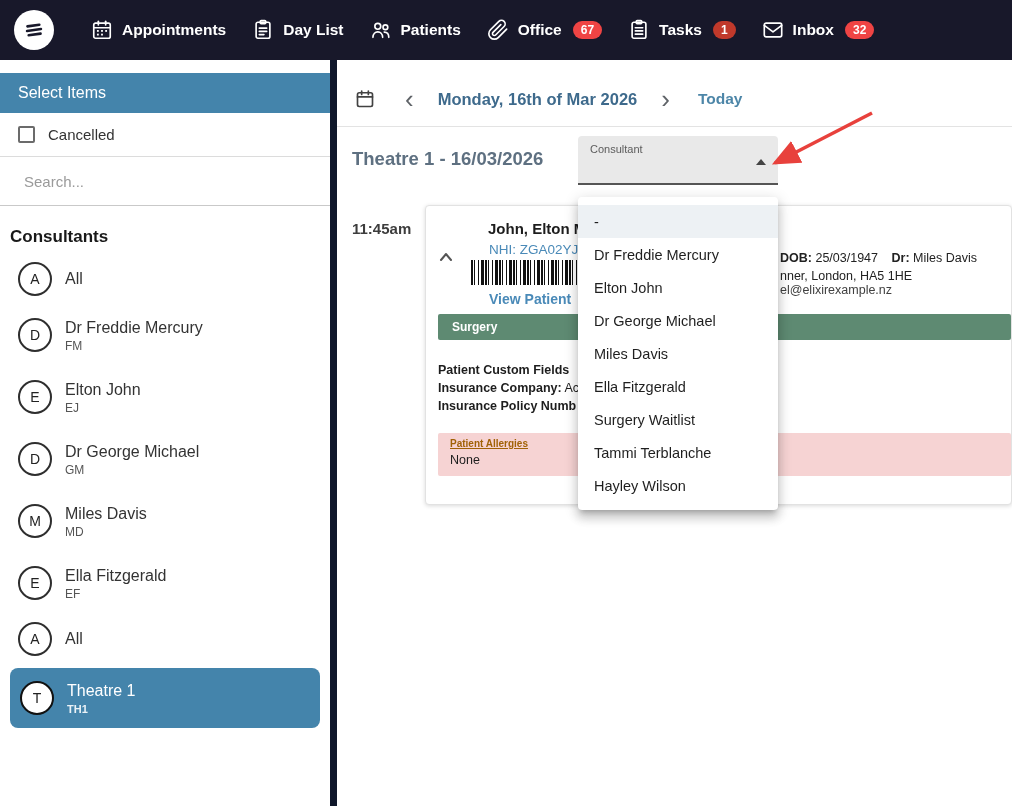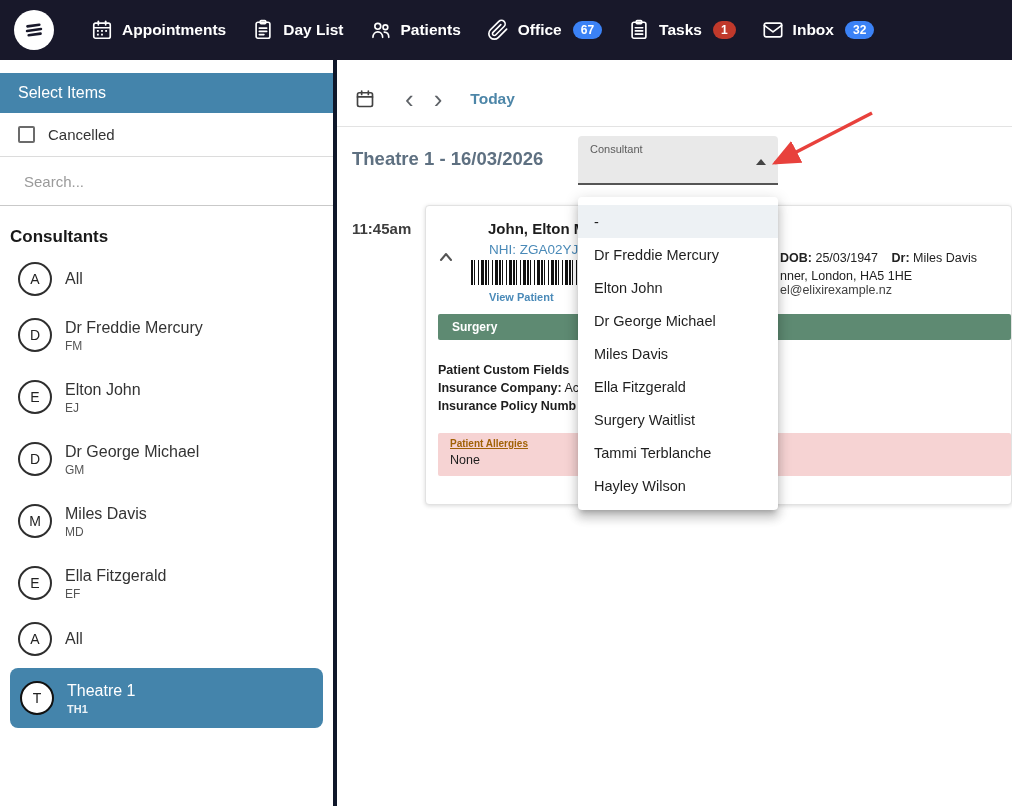--- a/index.html
+++ b/index.html
@@ -19,30 +19,30 @@
     display:flex; align-items:center; justify-content:center;
     margin-right:24px; cursor:pointer; flex:none;
   }
   .nav-item {
     display:flex; align-items:center; gap:9px; color:#fff;
     font-size:15.5px; font-weight:700; padding:0 13px; cursor:pointer;
     white-space:nowrap;
   }
   .nav-icon { display:flex; align-items:center; }
   .badge {
-    background:#3b82f6; color:#fff; font-size:12px; font-weight:700;
+    background:#ef4444; color:#fff; font-size:12px; font-weight:700;
     padding:2px 8px; border-radius:10px; margin-left:2px; line-height:14px;
   }
   .badge.red { background:#c0392b; }
 
   
   .content { display:flex; height:746px; }
 
   
-  .sidebar { width:337px; flex:none; border-right:4px solid #0f172a; background:#fff; overflow:hidden; }
+  .sidebar { width:337px; flex:none; border-right:7px solid #0f172a; background:#fff; overflow:hidden; }
   .sidebar-title {
     margin-top:13px; background:#4484ab; color:#fff;
     font-size:16px; padding:11px 18px;
   }
   .cancelled-row {
     display:flex; align-items:flex-end; gap:13px; padding:13px 18px;
     border-bottom:1px solid #dcdcdc;
   }
   .checkbox { width:17px; height:17px; border:2px solid #6b6b6b; border-radius:2px; background:#fff; cursor:pointer; flex:none; }
   .cancelled-label { font-size:15px; color:#333; }
@@ -120,21 +120,21 @@
   .pt-name { left:62px; top:14px; font-size:15px; font-weight:700; color:#1d1d1d; white-space:nowrap; }
   .pt-nhi { left:63px; top:36px; font-size:13.5px; color:#4a8ab8; white-space:nowrap; }
   .barcode {
     left:45px; top:54px; width:132px; height:25px;
     background-image:repeating-linear-gradient(90deg,
       #111 0px,#111 2px,#fff 2px,#fff 3px,
       #111 3px,#111 4px,#fff 4px,#fff 7px,
       #111 7px,#111 8px,#fff 8px,#fff 10px,
       #111 10px,#111 13px,#fff 13px,#fff 14px);
   }
-  .view-patient { left:63px; top:85px; font-size:11px; font-weight:700; color:#4a8ab8; cursor:pointer; }
+  .view-patient { left:63px; top:85px; font-size:14px; font-weight:700; color:#4a8ab8; cursor:pointer; }
   .pt-details { left:354px; top:21px; font-size:12.5px; color:#222; line-height:18px; white-space:nowrap;margin-top:22px; }
   .pt-email { left:354px; top:77px; font-size:12.5px; color:#404040; white-space:nowrap; }
   .b { font-weight:700; }
   .u { }
   .gap-l { margin-left:10px; }
   .band-surgery {
     left:12px; right:0; top:108px; height:26px; background:#5e8a72;
     color:#fff; font-size:12px; font-weight:700;
     display:flex; align-items:center; padding-left:14px; border-radius:2px;
   }
@@ -321,20 +321,21 @@
     <div class="datebar">
       <span class="cal-btn">
         <svg width="20" height="20" viewBox="0 0 24 24" fill="none" stroke="#424242" stroke-width="2" stroke-linecap="round">
           <rect x="3" y="4.5" width="18" height="16.5" rx="2"></rect>
           <line x1="3" y1="9.5" x2="21" y2="9.5"></line>
           <line x1="8" y1="2.5" x2="8" y2="6.5"></line>
             <line x1="16" y1="2.5" x2="16" y2="6.5"></line>
         </svg>
       </span>
       <span class="chev">‹</span>
+      <span class="date-label">Monday, 16th of Mar 2026</span>
       <span class="chev">›</span>
       <span class="today-btn">Today</span>
     </div>
 
     <div class="theatre-title">Theatre 1 - 16/03/2026</div>
 
     <div class="select-field">
       <span class="select-label">Consultant</span>
       <span class="select-caret"></span>
     </div>

